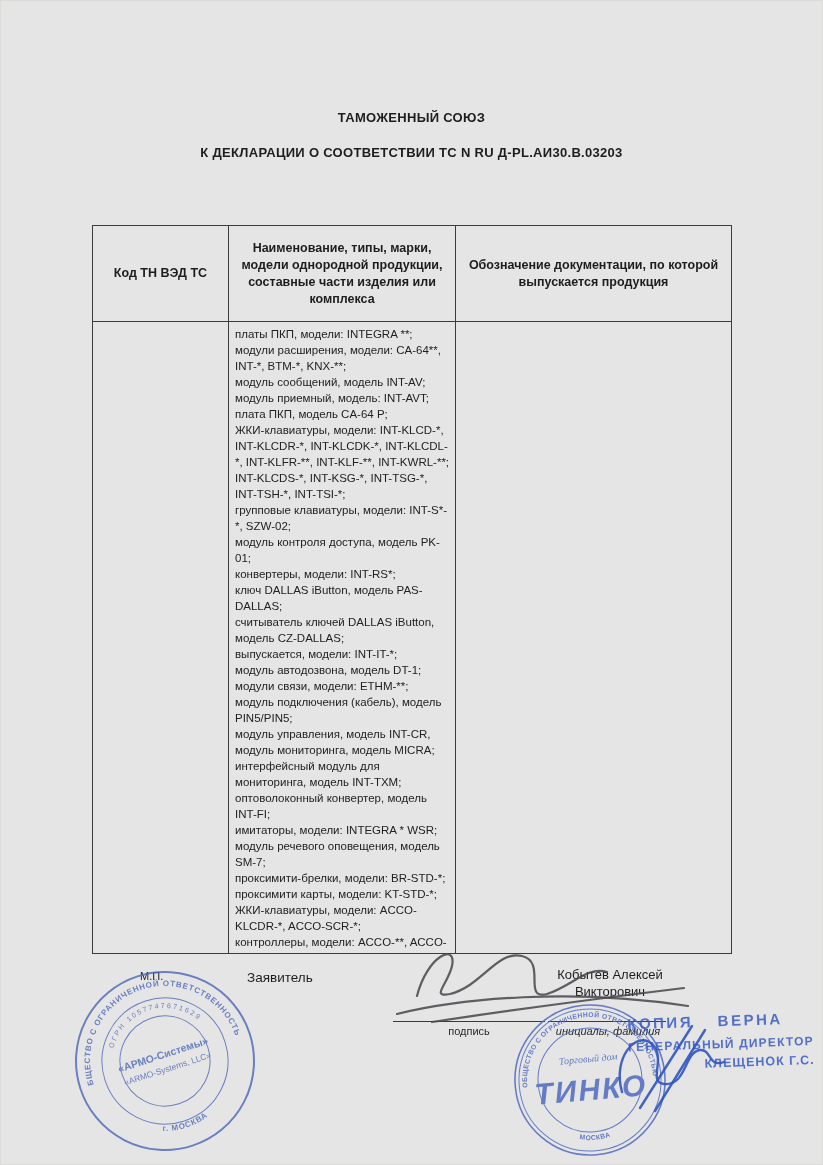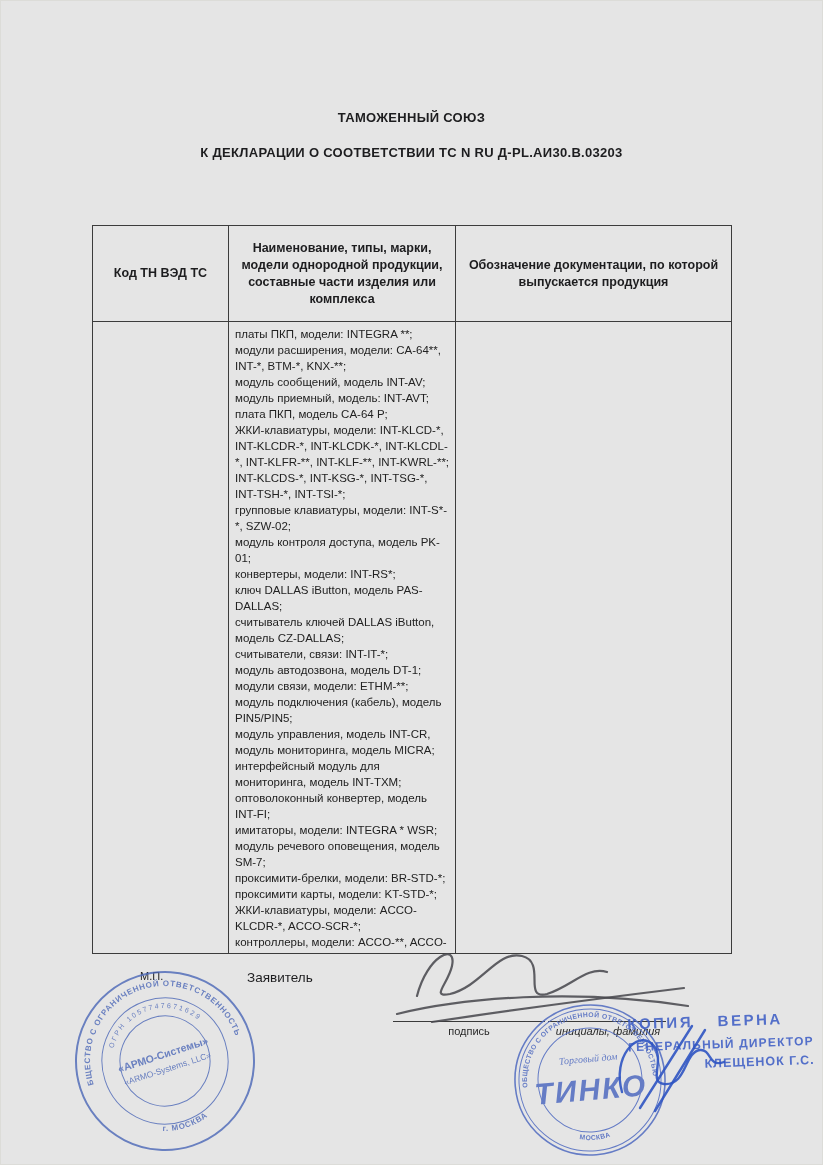--- a/index.html
+++ b/index.html
@@ -85,21 +85,21 @@
               <div class="product-item">модули расширения, модели: CA-64**, INT-*, BTM-*, KNX-**;</div>
               <div class="product-item">модуль сообщений, модель INT-AV;</div>
               <div class="product-item">модуль приемный, модель: INT-AVT;</div>
               <div class="product-item">плата ПКП, модель CA-64 P;</div>
               <div class="product-item">ЖКИ-клавиатуры, модели: INT-KLCD-*, INT-KLCDR-*, INT-KLCDK-*, INT-KLCDL-*, INT-KLFR-**, INT-KLF-**, INT-KWRL-**; INT-KLCDS-*, INT-KSG-*, INT-TSG-*, INT-TSH-*, INT-TSI-*;</div>
               <div class="product-item">групповые клавиатуры, модели: INT-S*-*, SZW-02;</div>
               <div class="product-item">модуль контроля доступа, модель PK-01;</div>
               <div class="product-item">конвертеры, модели: INT-RS*;</div>
               <div class="product-item">ключ DALLAS iButton, модель PAS-DALLAS;</div>
               <div class="product-item">считыватель ключей DALLAS iButton, модель CZ-DALLAS;</div>
-              <div class="product-item">считыватели, связи: INT-IT-*;</div>
+              <div class="product-item">выпускается, модели: INT-IT-*;</div>
               <div class="product-item">модуль автодозвона, модель DT-1;</div>
               <div class="product-item">модули связи, модели: ETHM-**;</div>
               <div class="product-item">модуль подключения (кабель), модель PIN5/PIN5;</div>
               <div class="product-item">модуль управления, модель INT-CR, модуль мониторинга, модель MICRA;</div>
               <div class="product-item">интерфейсный модуль для мониторинга, модель INT-TXM;</div>
               <div class="product-item">оптоволоконный конвертер, модель INT-FI;</div>
               <div class="product-item">имитаторы, модели: INTEGRA * WSR;</div>
               <div class="product-item">модуль речевого оповещения, модель SM-7;</div>
               <div class="product-item">проксимити-брелки, модели: BR-STD-*;</div>
               <div class="product-item">проксимити карты, модели: KT-STD-*;</div>
@@ -107,20 +107,21 @@
               <div class="product-item">контроллеры, модели: ACCO-**, ACCO-</div>
             </div>
         </td>
         <td></td>
       </tr>
     </tbody>
   </table>
 
   <div class="mp-label">М.П.</div>
   <div class="applicant-label">Заявитель</div>
+  <div class="name-block">Кобытев Алексей Викторович</div>
   <div class="sign-line"></div>
   <div class="sign-caption">подпись</div>
   <div class="name-line"></div>
   <div class="name-caption">инициалы, фамилия</div>
 
   <svg class="sig sig-applicant" width="330" height="105" viewBox="0 0 330 105">
     <path d="M 45,70 C 55,30 85,16 80,40 C 76,58 58,72 78,68 C 110,60 125,24 150,30 C 175,36 150,74 175,68 C 200,60 215,40 235,46"></path>
     <path d="M 25,88 C 90,72 200,62 316,80"></path>
     <path d="M 60,96 C 140,84 230,72 312,62"></path>
   </svg>

